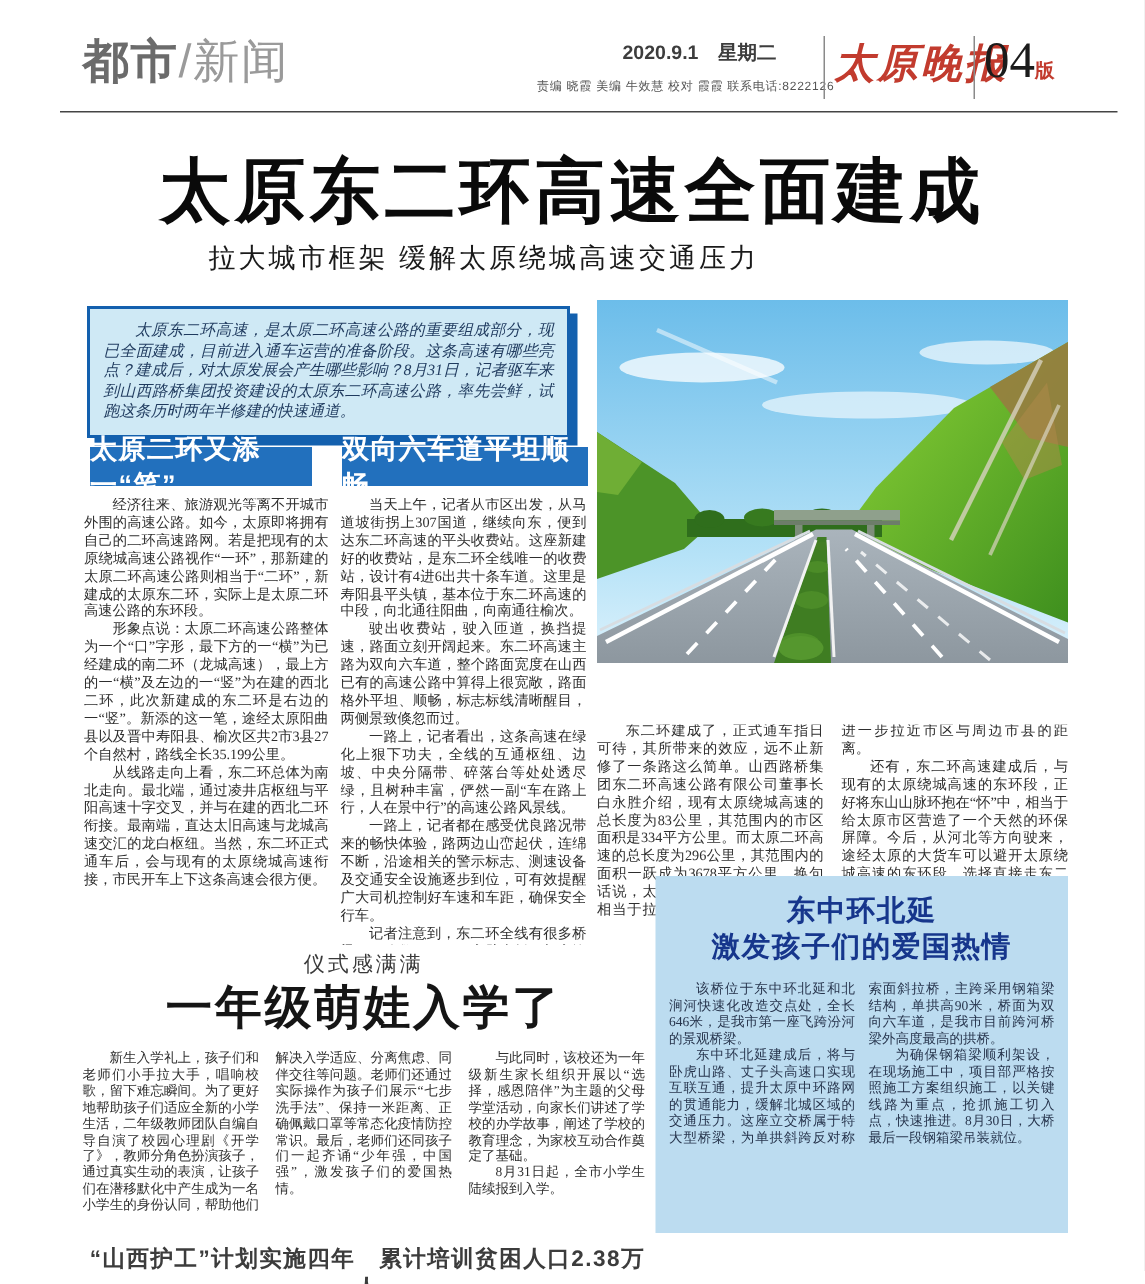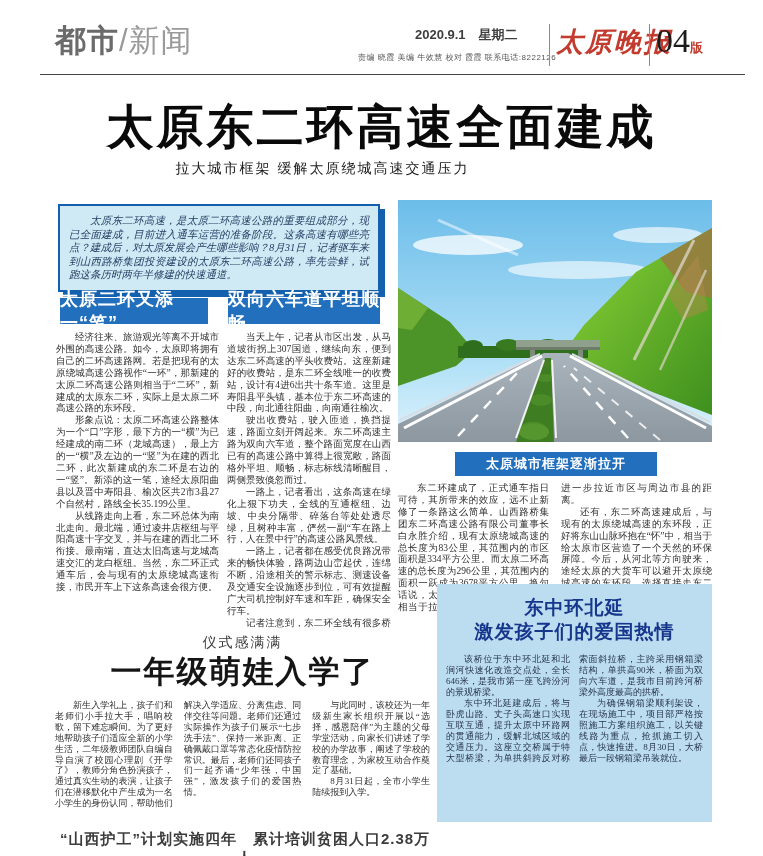--- a/index.html
+++ b/index.html
@@ -17,33 +17,33 @@
   .vrule{width:1px;background:#8a8a8a;}
   .masthead{left:556px;top:24px;font-size:27px;font-weight:bold;color:#c23b2e;font-style:italic;letter-spacing:2px;}
   .pageno{left:656px;top:22px;font-size:34px;color:#1b1b1b;font-family:"Liberation Serif",serif;}
   .pageno .ban{font-size:13px;color:#c23b2e;font-weight:bold;}
   .head-rule{left:40px;top:74px;width:705px;height:1px;background:#444;}
 
   
   .lead-hl{left:0;top:96px;width:763px;text-align:center;font-family:"Liberation Sans",sans-serif;
            font-size:47px;font-weight:900;color:#0a0a0a;letter-spacing:3px;}
   .lead-deck{left:0;top:160px;width:645px;text-align:center;font-family:"Liberation Sans",sans-serif;
-           font-size:14px;color:#1a1a1a;letter-spacing:2px;}
+           font-size:18px;color:#1a1a1a;letter-spacing:2px;}
 
   
   .intro-box{left:58px;top:204px;width:300px;height:68px;background:#cfe9f5;border:2px solid #1360ae;
              box-shadow:5px 5px 0 #1360ae;padding:8px 9px;font-size:10.5px;line-height:13.6px;
              font-style:italic;color:#1f3a5e;text-align:justify;}
   .intro-box p{margin:0;text-indent:2em;}
 
   
   .chip{background:#2270bd;color:#fff;font-family:"Liberation Sans",sans-serif;font-weight:bold;
         font-size:18px;display:flex;align-items:center;justify-content:center;letter-spacing:1px;}
   .chip1{left:60px;top:298px;width:148px;height:26px;}
-  .chip2{left:228px;top:298px;width:152px;height:26px;}
+  .chip2{left:228px;top:298px;width:164px;height:26px;}
   .caption-chip{left:455px;top:452px;width:202px;height:24px;font-size:13px;}
 
   
   .colA{left:56px;top:332px;width:163px;height:298px;overflow:hidden;}
   .colB{left:227px;top:332px;width:164px;height:298px;overflow:hidden;}
   .bodytxt{font-size:9.5px;line-height:11.9px;text-align:justify;color:#2e2e2e;}
   .bodytxt p{margin:0;text-indent:2em;}
   .colC{left:398px;top:483px;width:314px;height:150px;overflow:hidden;
         column-count:2;column-gap:12px;}
 
@@ -173,21 +173,20 @@
 
       <path d="M60,236 L120,172" stroke="#ffffff" stroke-width="2.5" stroke-dasharray="10 9"></path>
       <path d="M230,238 L166,166" stroke="#ffffff" stroke-width="2.5" stroke-dasharray="10 9"></path>
       <path d="M262,240 L176,168" stroke="#ffffff" stroke-width="2" stroke-dasharray="9 9" opacity="0.8"></path>
 
       <path d="M2,220 L142,154" stroke="#d7dde2" stroke-width="2"></path>
       <path d="M312,222 L174,154" stroke="#d7dde2" stroke-width="2"></path>
     </svg>
   </div>
 
-  <div class="abs chip caption-chip">太原城市框架逐渐拉开</div>
 
   <div class="abs colC bodytxt">
     <p>东二环建成了，正式通车指日可待，其所带来的效应，远不止新修了一条路这么简单。山西路桥集团东二环高速公路有限公司董事长白永胜介绍，现有太原绕城高速的总长度为83公里，其范围内的市区面积是334平方公里。而太原二环高速的总长度为296公里，其范围内的面积一跃成为3678平方公里。换句话说，太原二环高速全部建成后，相当于拉开了太原的城市框架，能进一步拉近市区与周边市县的距离。</p>
     <p>还有，东二环高速建成后，与现有的太原绕城高速的东环段，正好将东山山脉环抱在“怀”中，相当于给太原市区营造了一个天然的环保屏障。今后，从河北等方向驶来，途经太原的大货车可以避开太原绕城高速的东环段，选择直接走东二环高速，这样可以减小尾气排放对太原市区的环境影响，也缓解了高速过境交通压力。</p>
 
   </div>
 
   <div class="abs kicker">仪式感满满</div>
   <div class="abs school-hl">一年级萌娃入学了</div>
   <div class="abs school-cols bodytxt">

